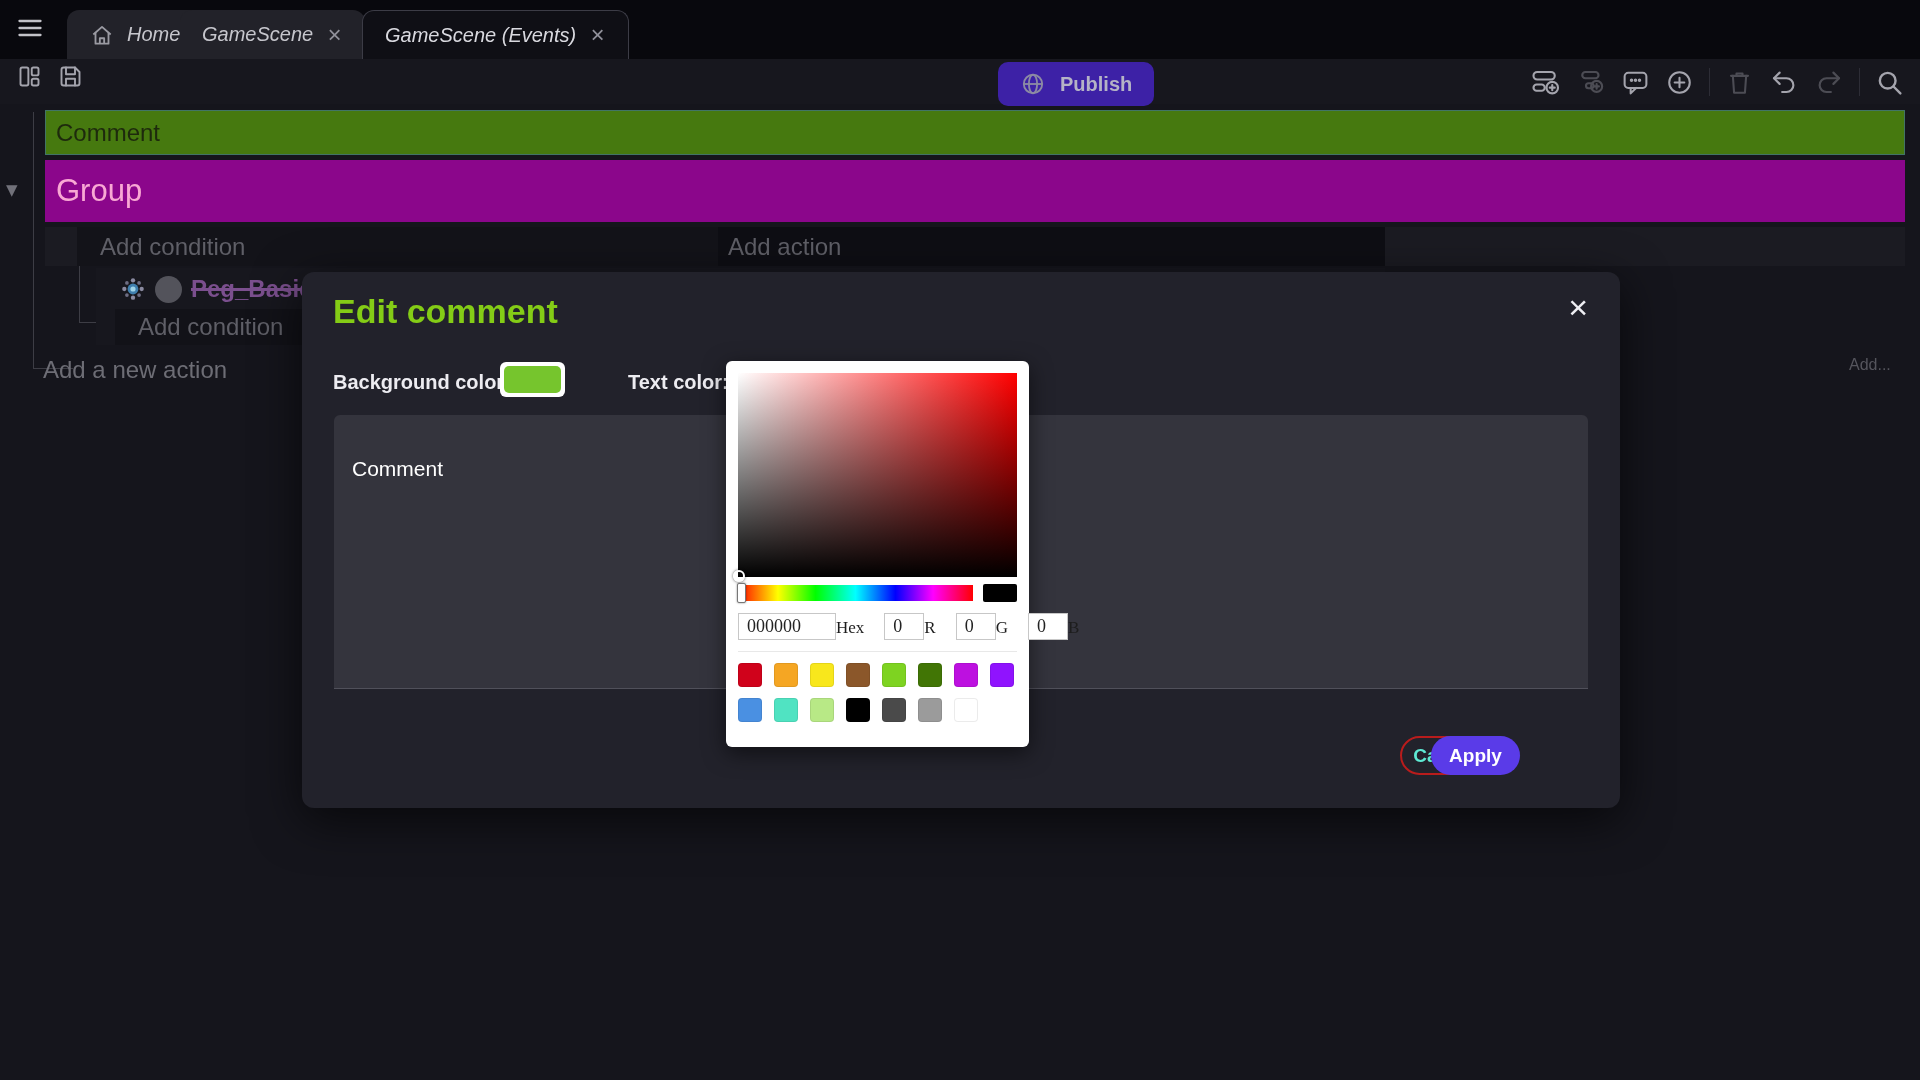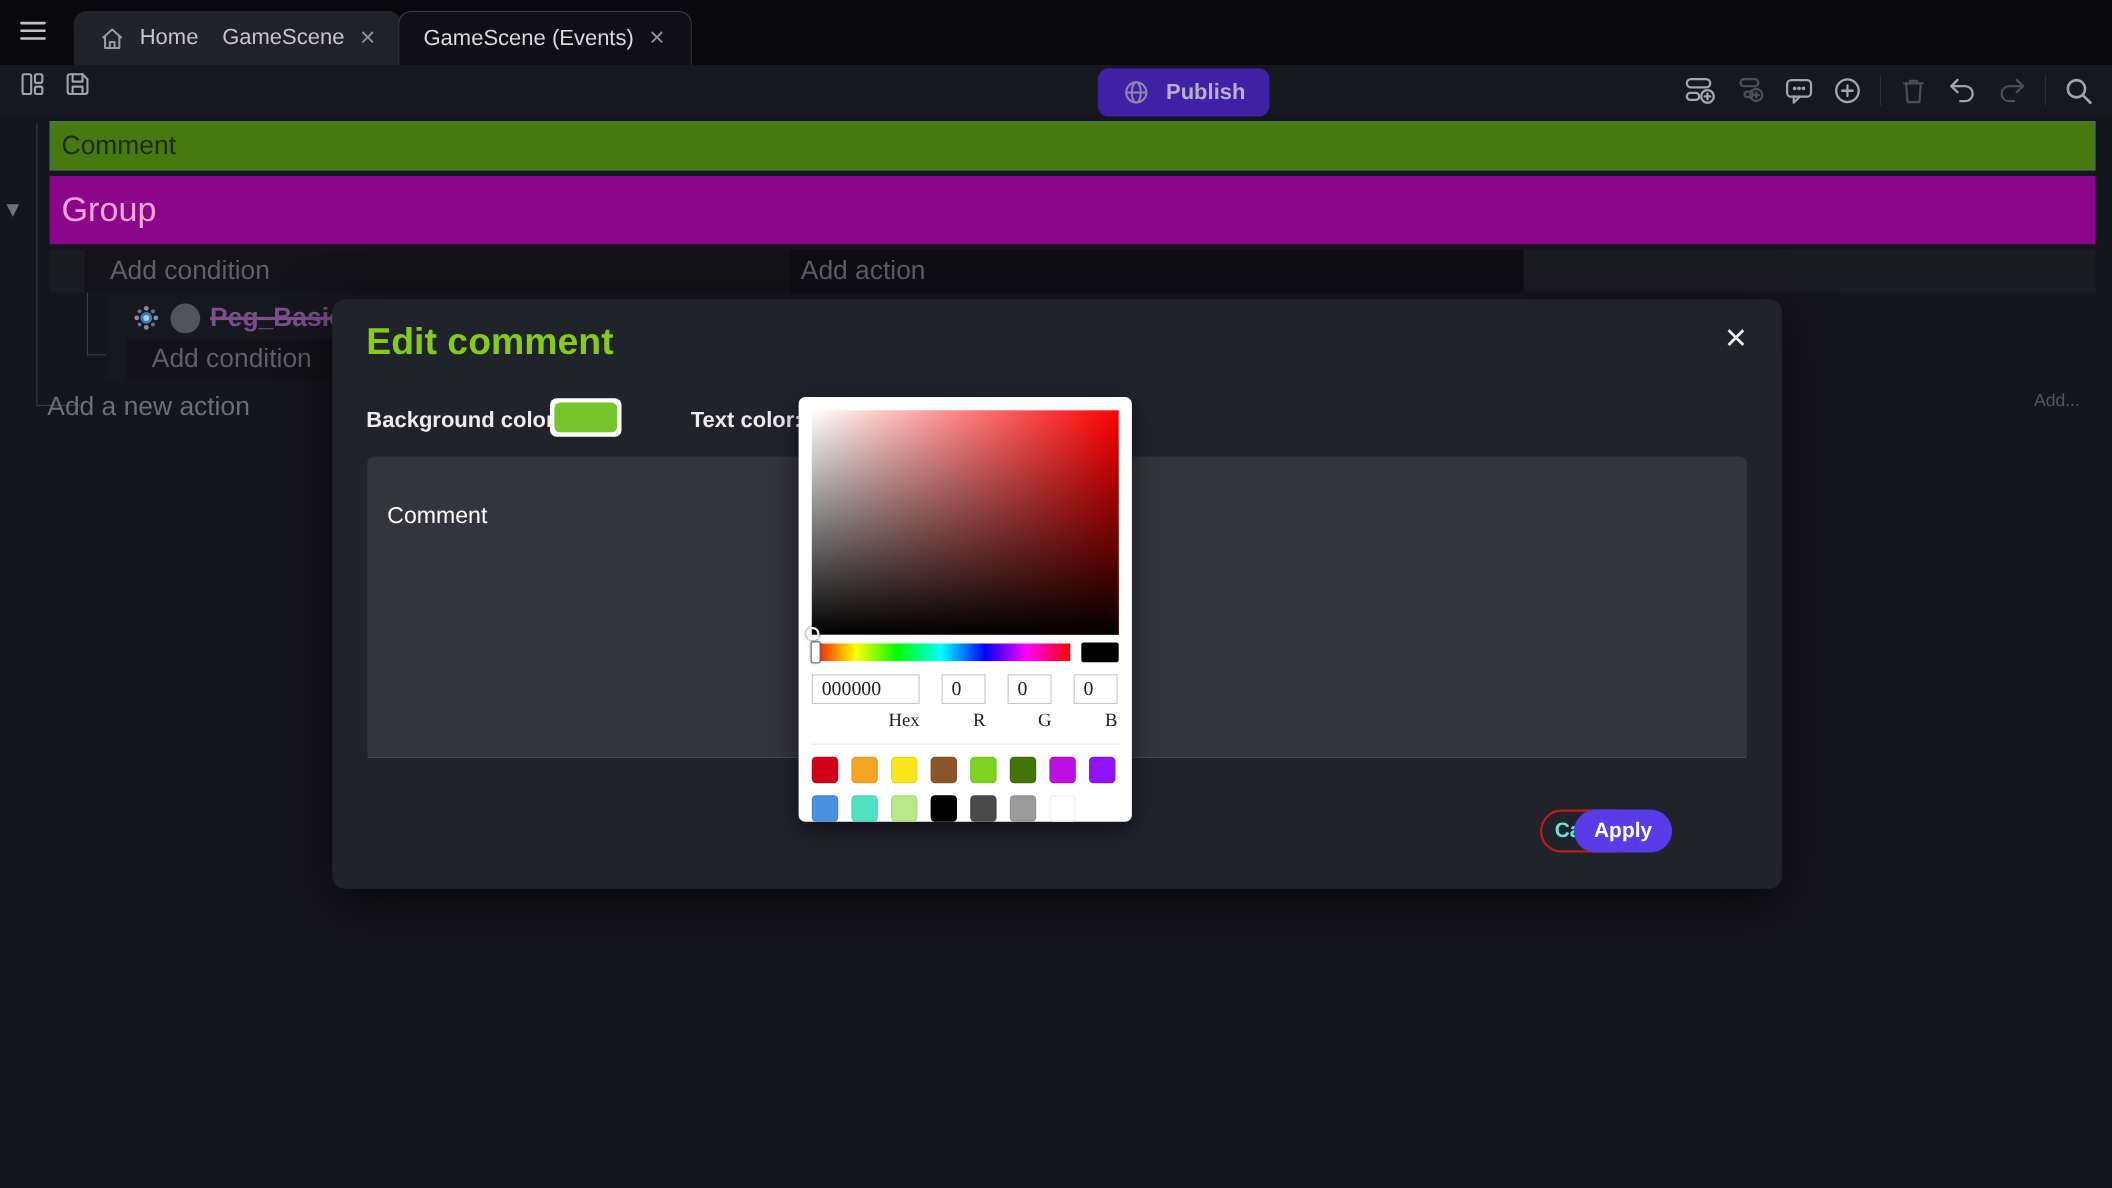--- a/index.html
+++ b/index.html
@@ -4,21 +4,21 @@
 <style>
   * { margin:0; padding:0; box-sizing:border-box; }
   html,body { width:1920px; height:1080px; background:#15151c; overflow:hidden;
               font-family:"Liberation Sans", sans-serif; }
   #app { position:relative; width:1920px; height:1080px; }
 
   
   .tabstrip { position:absolute; left:0; top:0; width:1920px; height:59px; background:#08080d; }
   .menubtn { position:absolute; left:12px; top:14px; width:36px; height:30px; background:none; border:none; cursor:pointer; }
   .tab { position:absolute; top:10px; height:49px; display:flex; align-items:center; gap:12px;
-         padding:0 22px; border-radius:12px 12px 0 0; background:#222229; color:#c6c6cc; font-size:20px; }
+         padding:0 22px; border-radius:12px 12px 0 0; background:#222229; color:#c6c6cc; font-size:20px;font-style:italic; }
   .tab.active { background:#0f0f15; border:1px solid #3c3c46; border-bottom:none; color:#d9d9df; }
   .tabclose { font-size:24px; color:#90909a; line-height:1; padding:0 2px; cursor:pointer; }
 
   
   .toolbar { position:absolute; left:0; top:59px; width:1920px; height:45px; background:#17171e; }
   .ticon { background:none; border:none; cursor:pointer; display:inline-flex; align-items:center; justify-content:center; }
   .ticon svg { stroke:#a4a4ad; fill:none; stroke-width:1.7; stroke-linecap:round; stroke-linejoin:round; }
   .dim { opacity:.38; }
   .tb-left { position:absolute; left:16px; top:4px; display:flex; gap:14px; align-items:center; }
   .tb-right { position:absolute; right:16px; top:4px; display:flex; gap:15px; align-items:center; height:38px; }
@@ -84,21 +84,21 @@
                     linear-gradient(to right, #fff, #f00); cursor:crosshair; }
   .sat-cursor { position:absolute; left:-5px; bottom:-5px; width:12px; height:12px; border-radius:50%;
                 border:2px solid #fff; box-shadow:0 0 3px rgba(0,0,0,.7); }
   .hue-row { display:flex; margin-top:7px; align-items:center; }
   .hue { position:relative; width:235px; height:16px; cursor:pointer;
          background:linear-gradient(to right,#f00 0%,#ff0 17%,#0f0 33%,#0ff 50%,#00f 67%,#f0f 83%,#f00 100%); }
   .hue-handle { position:absolute; left:-1px; top:-2px; width:9px; height:20px; background:#fff;
                 border:1px solid #777; border-radius:2px; box-shadow:0 0 2px rgba(0,0,0,.5); }
   .cur-swatch { width:34px; height:18px; margin-left:10px; border-radius:2px; }
   .fields { display:flex; margin-top:11px; }
-  .field { display:flex; flex-direction:column; align-items:flex-end; margin-right:20px; }
+  .field { display:flex; flex-direction:row; align-items:flex-start; margin-right:20px; }
   .field:last-child { margin-right:0; }
   .field input { border:1px solid #c7c7c7; height:27px; font-size:18px; color:#222;
                  font-family:"Liberation Serif", serif; padding-left:8px; }
   .in-hex { width:98px; }
   .in-rgb { width:40px; }
   .field label { font-size:17px; color:#1d1d1d; margin-top:5px; }
   .preset-div { border-top:1px solid #e8e8e8; margin-top:11px; }
   .preset-row { display:flex; gap:12px; margin-top:11px; }
   .preset { width:24px; height:24px; border-radius:4px; box-shadow:inset 0 0 0 1px rgba(0,0,0,.08); cursor:pointer; }
 </style>

